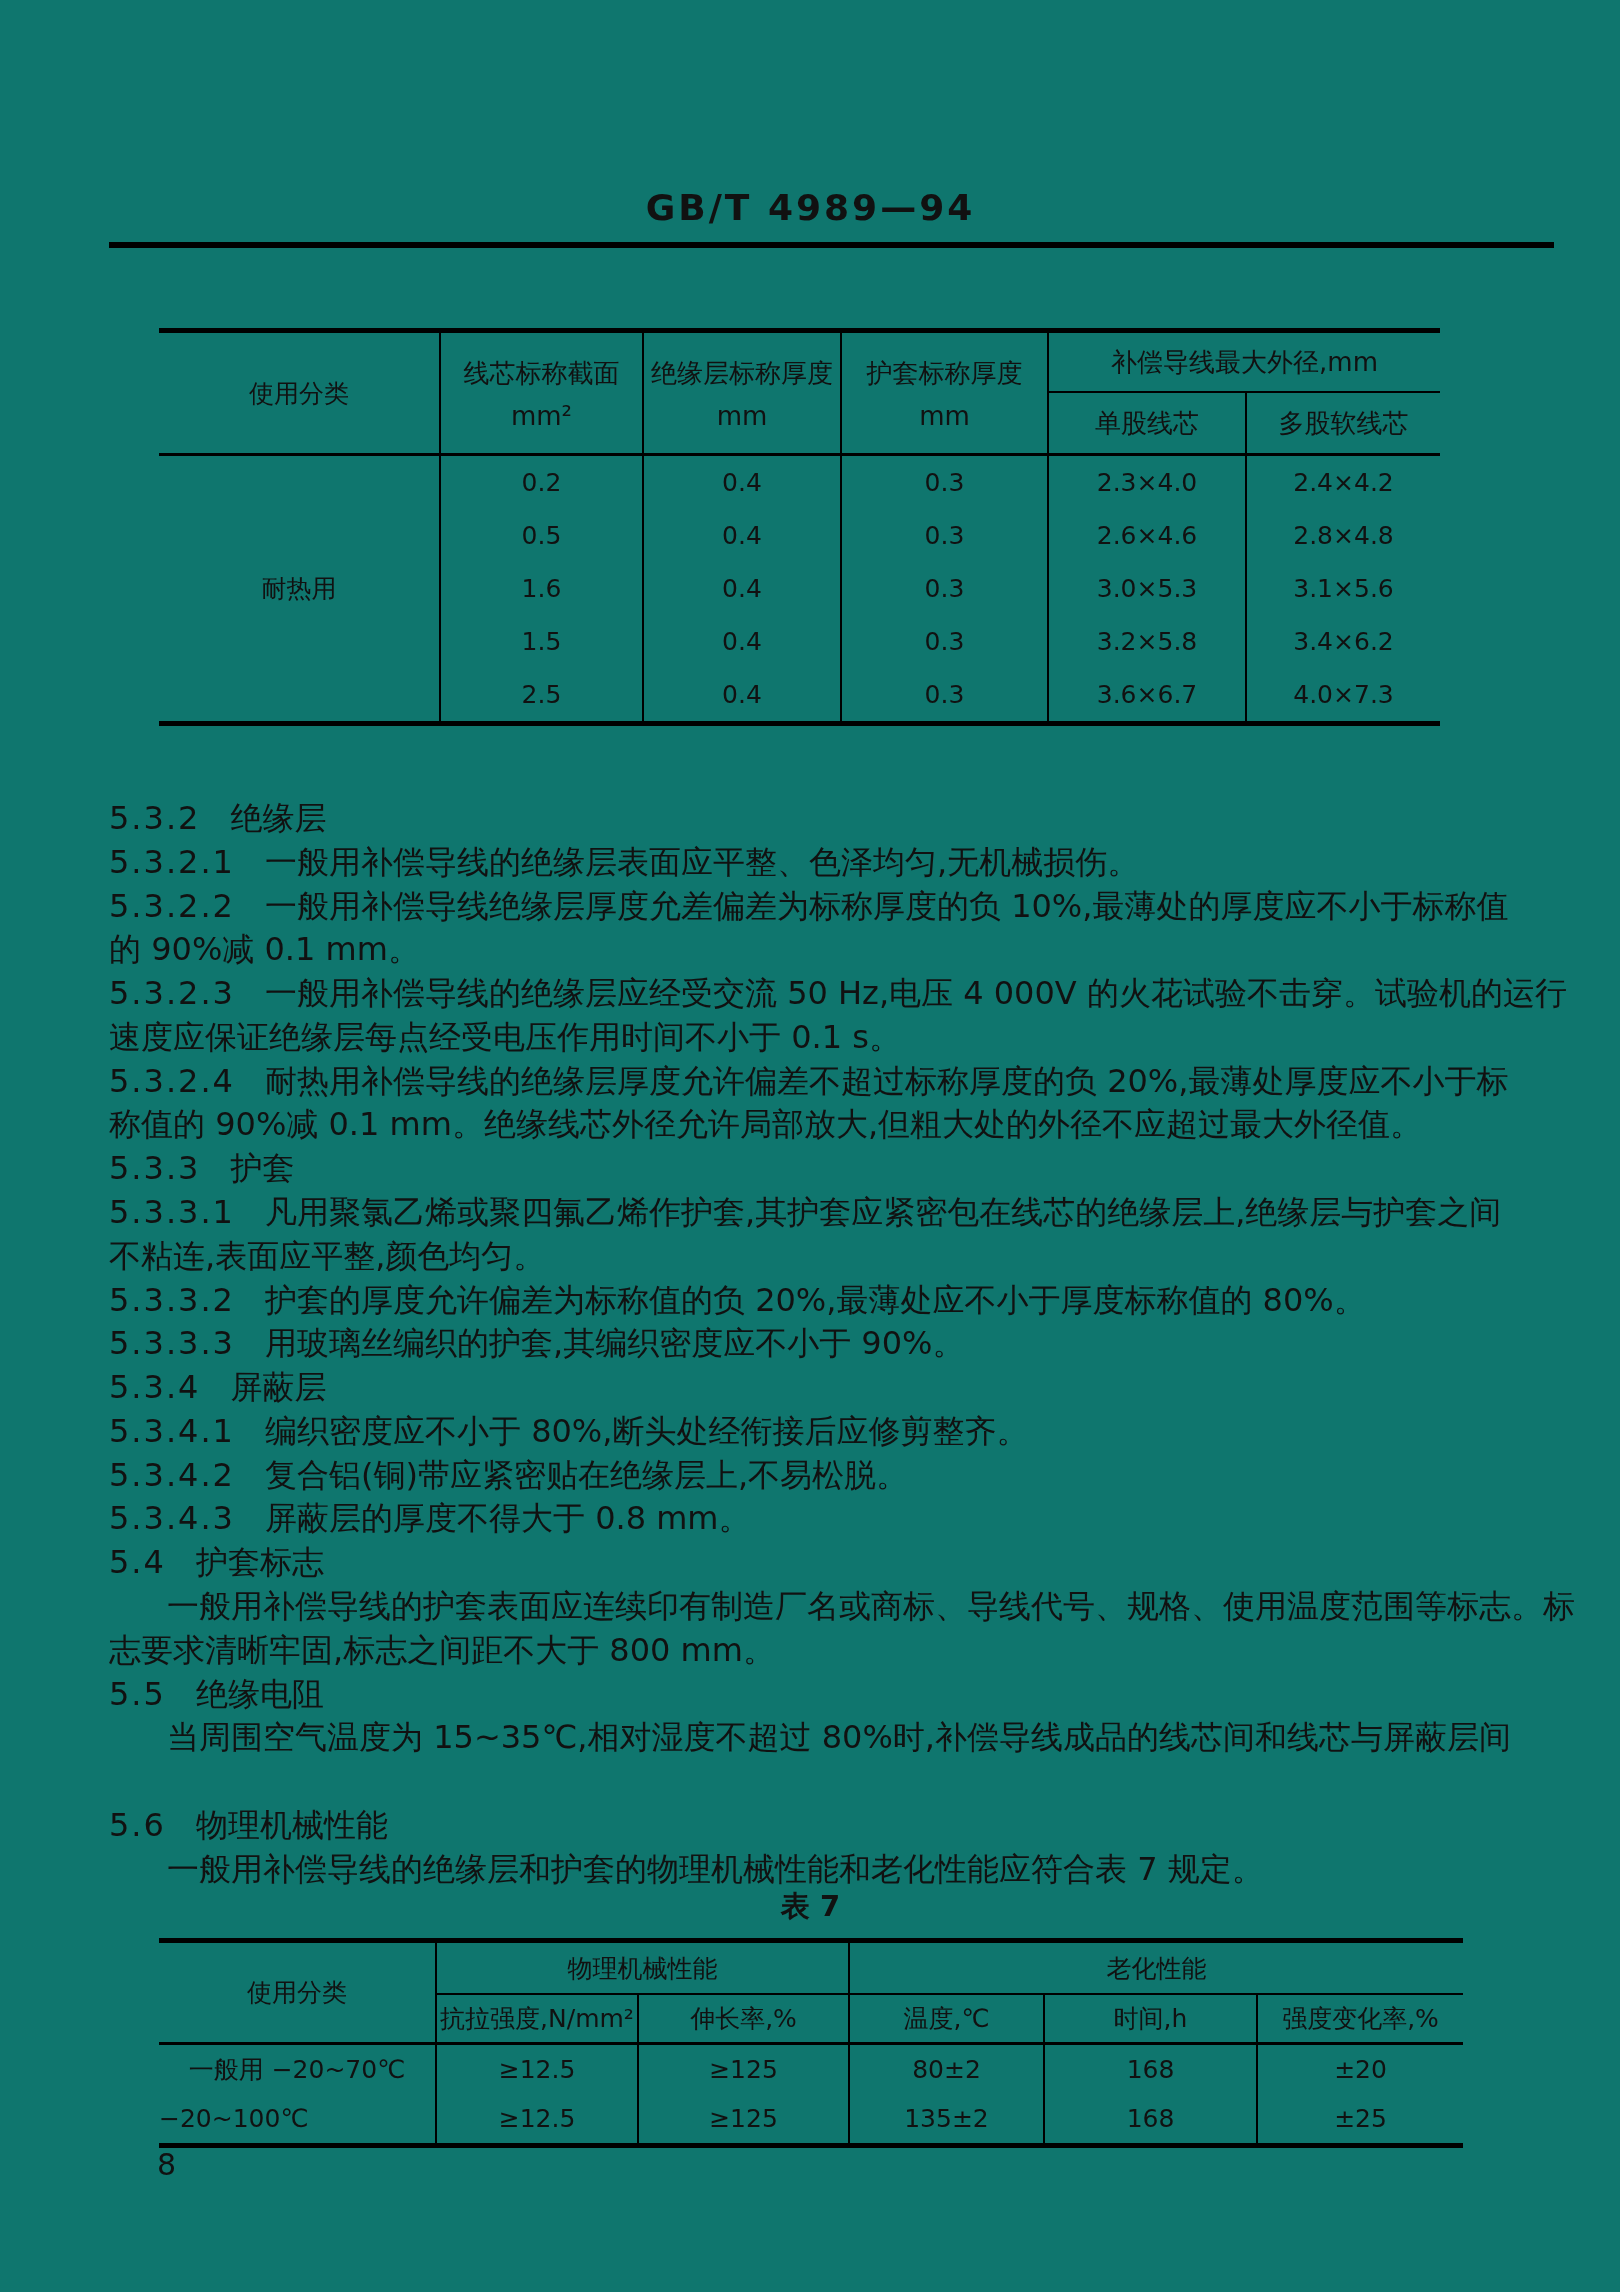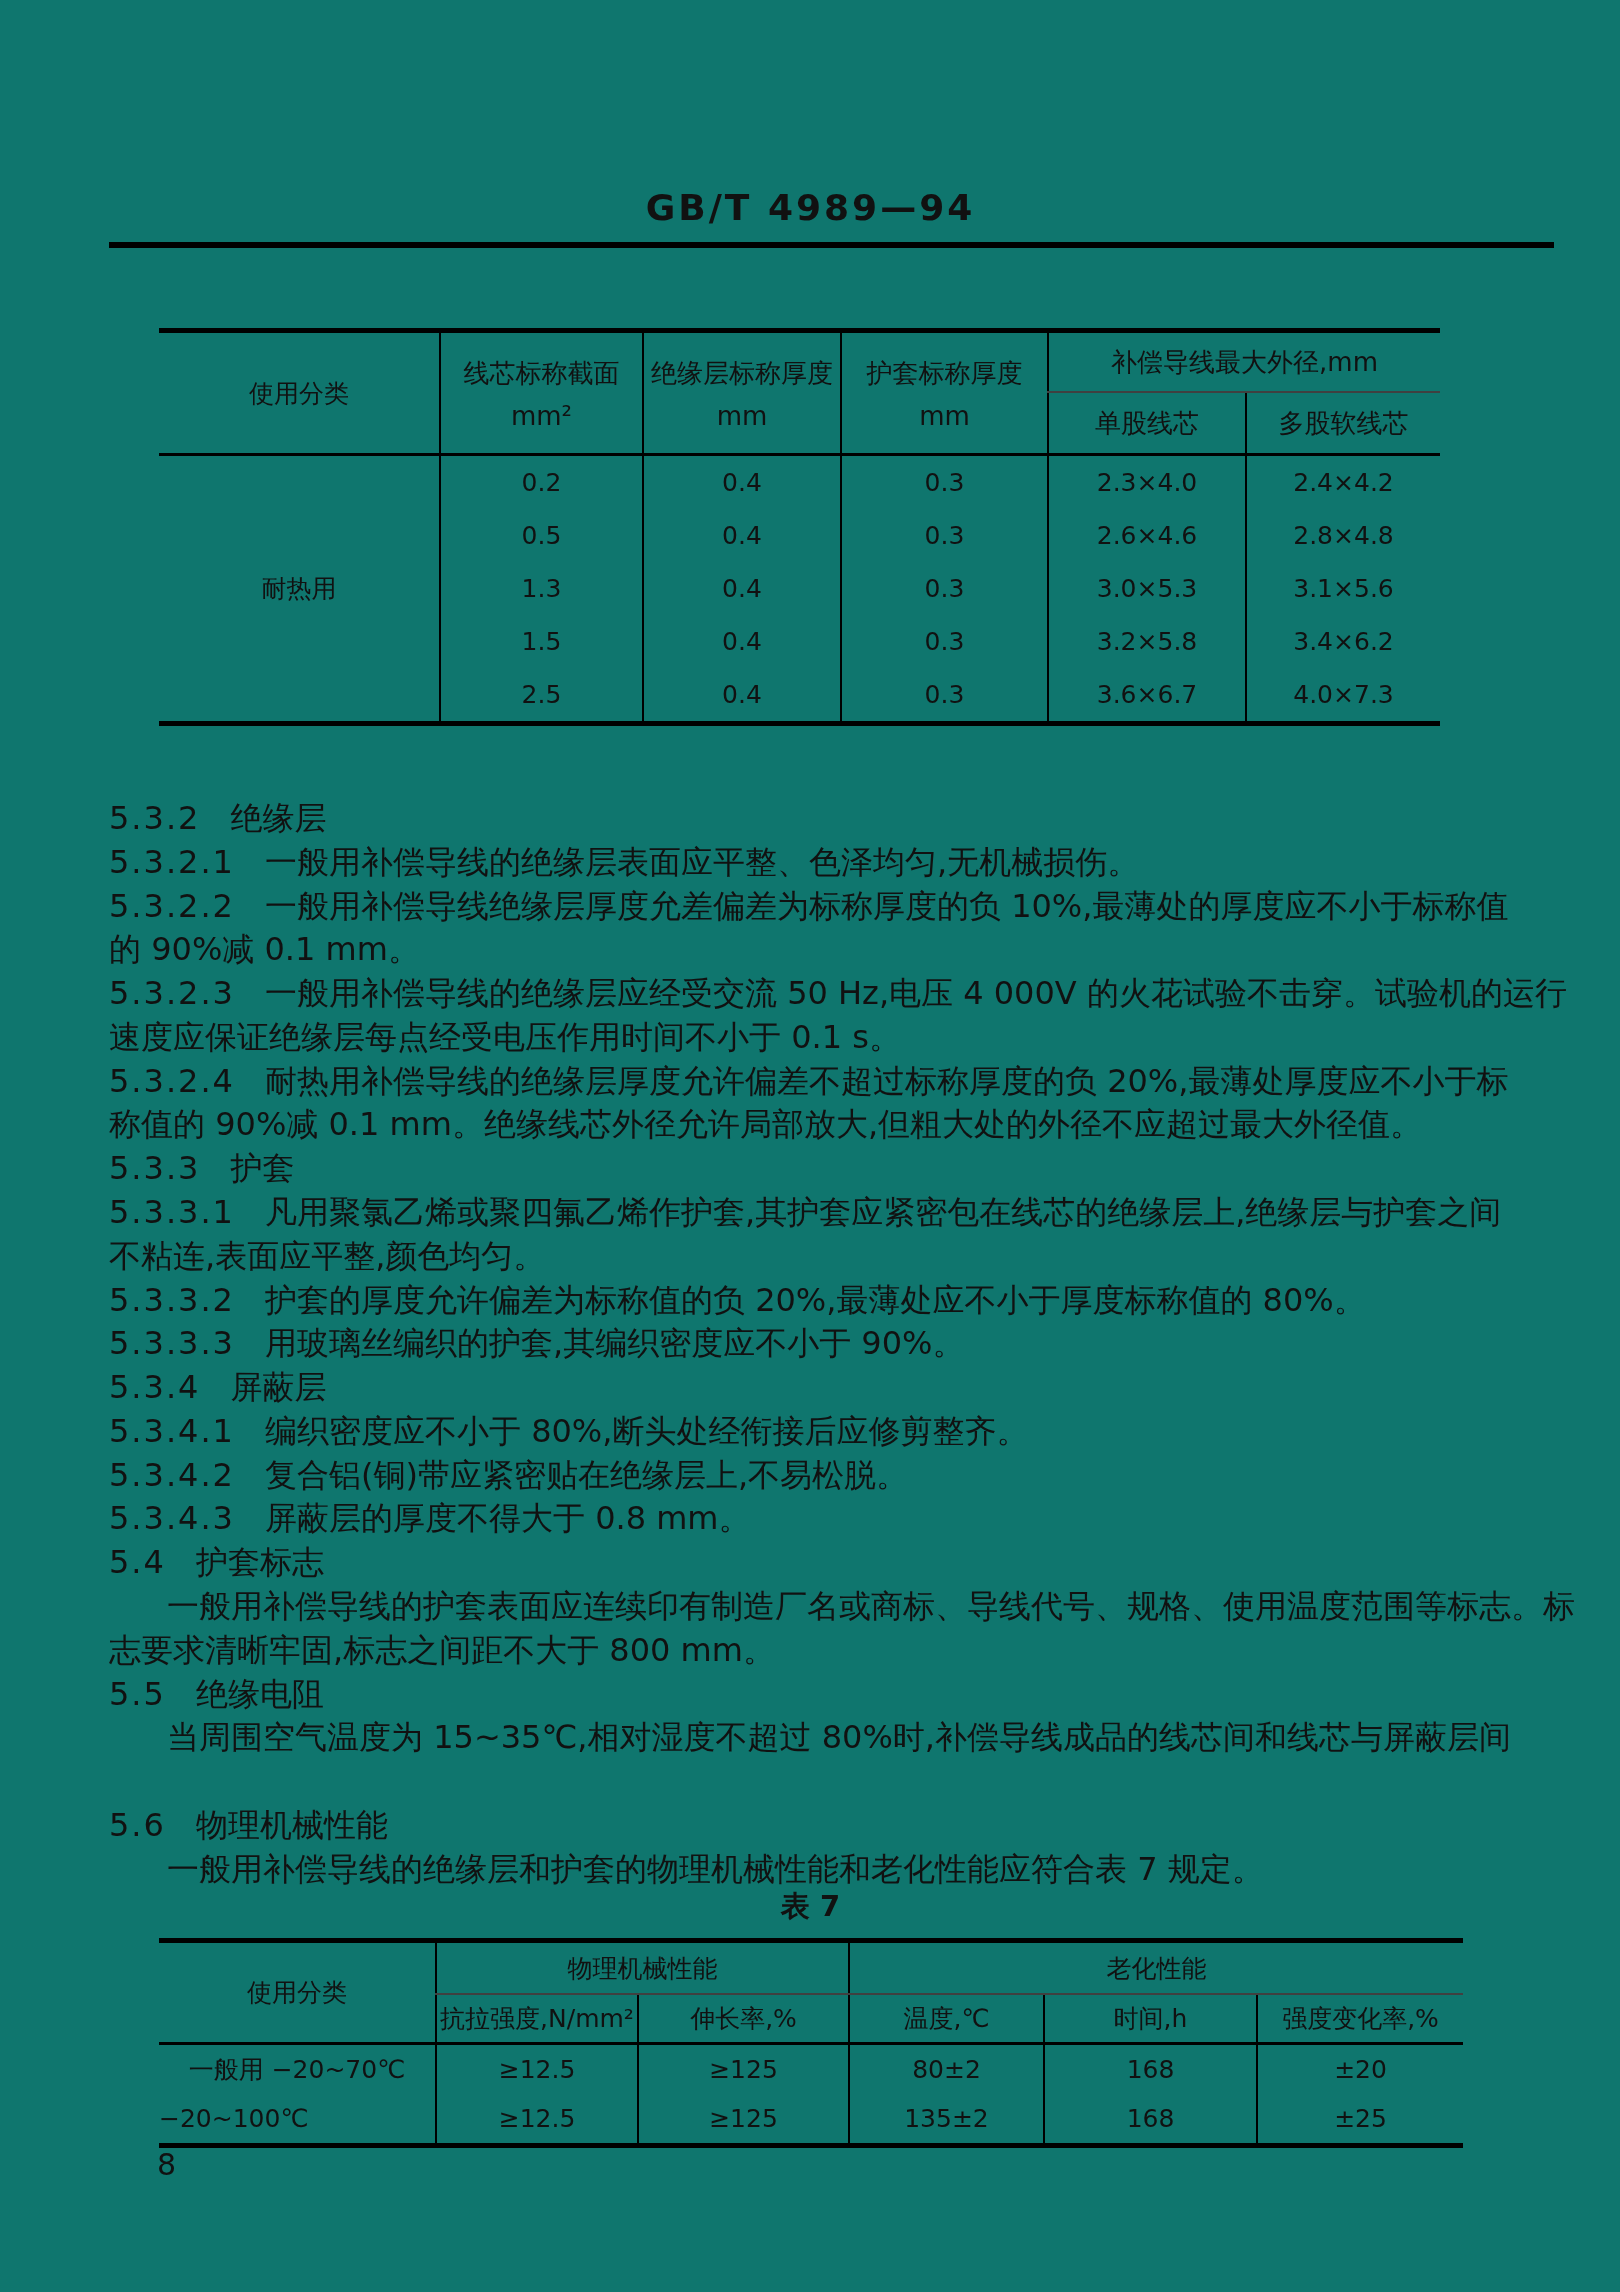--- a/index.html
+++ b/index.html
@@ -21,21 +21,21 @@
   table.std{
     position:absolute;border-collapse:collapse;table-layout:fixed;
     border-top:5px solid #000;border-bottom:5px solid #000;
     font-size:25px;
   }
   table.std th,table.std td{
     text-align:center;vertical-align:middle;padding:0;font-weight:normal;
   }
   .vl{border-left:2px solid #000;}
   .hb{border-bottom:3px solid #000;}          
-  .gb{border-bottom:2px solid #404040;}          
+  .gb{border-bottom:2px solid #000000;}          
   #table6{left:159px;top:328px;width:1281px;}
   #table6 .hdr2{font-size:26px;}
   .hcell{display:flex;flex-direction:column;justify-content:center;gap:10px;height:100%;}
   #table6 tr.hr1 th{height:58px;}
   #table6 tr.hr2 th{height:60px;}
   #table6 td.val{height:53px;}
   #table7{left:159px;top:1938px;width:1303px;}
   #table7 tr.hr1 th{height:50px;}
   #table7 tr.hr2 th{height:47px;}
   #table7 td.val{height:49px;}
@@ -104,21 +104,21 @@
       <td class="vl val">2.4×4.2</td>
     </tr>
     <tr>
       <td class="vl val">0.5</td>
       <td class="vl val">0.4</td>
       <td class="vl val">0.3</td>
       <td class="vl val">2.6×4.6</td>
       <td class="vl val">2.8×4.8</td>
     </tr>
     <tr>
-      <td class="vl val">1.3</td>
+      <td class="vl val">1.6</td>
       <td class="vl val">0.4</td>
       <td class="vl val">0.3</td>
       <td class="vl val">3.0×5.3</td>
       <td class="vl val">3.1×5.6</td>
     </tr>
     <tr>
       <td class="vl val">1.5</td>
       <td class="vl val">0.4</td>
       <td class="vl val">0.3</td>
       <td class="vl val">3.2×5.8</td>

